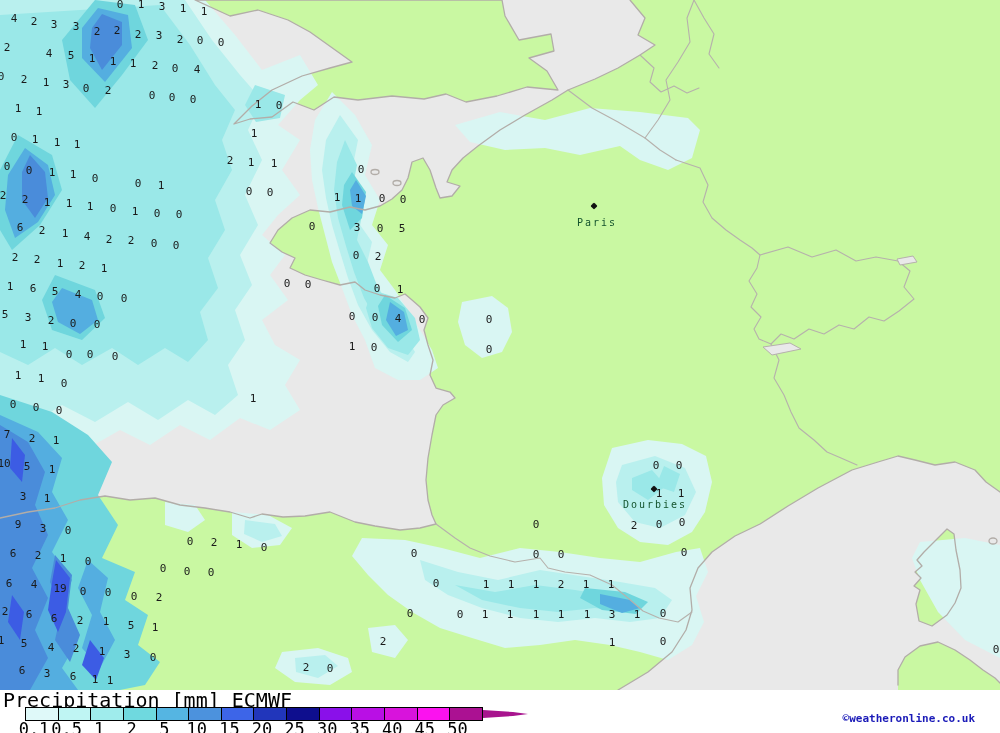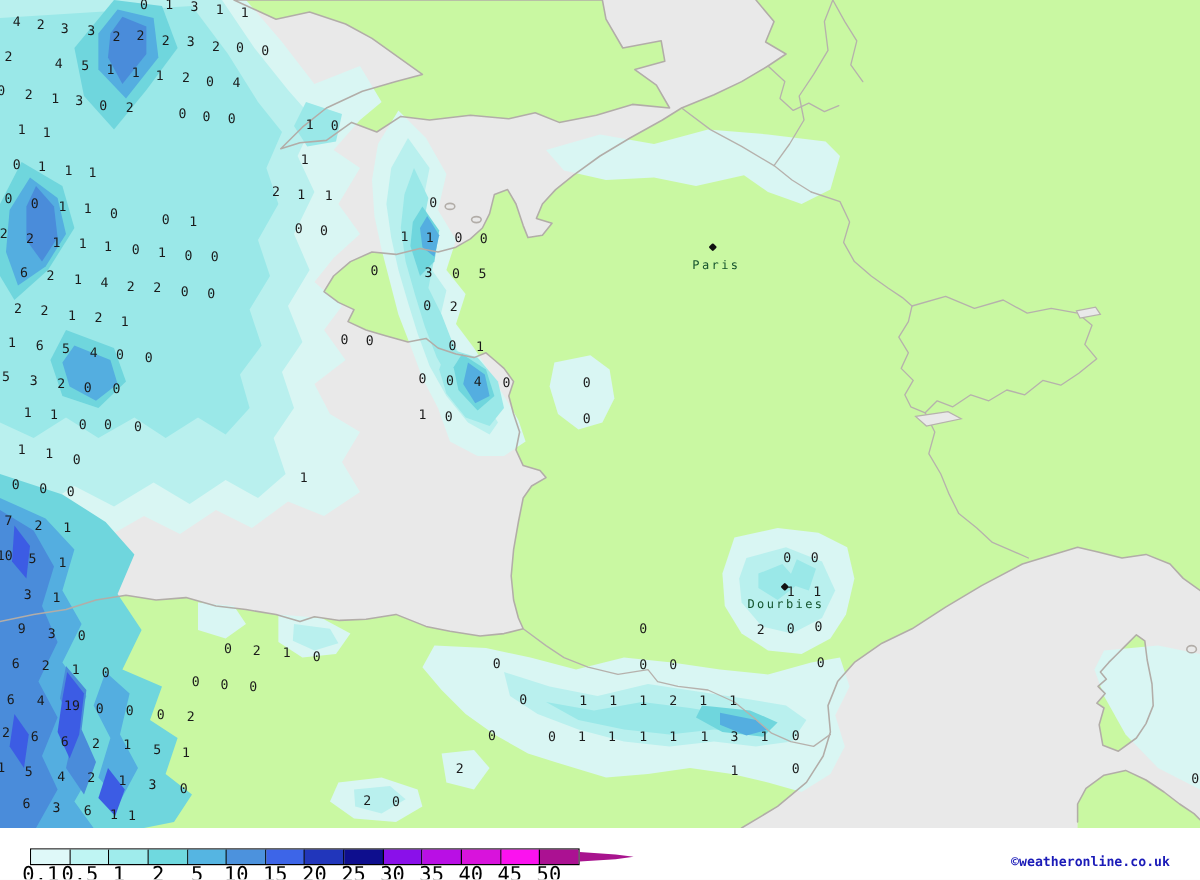--- a/index.html
+++ b/index.html
@@ -345,20 +345,21 @@
         <span class="pval" style="left: 330px; top: 668px;">0</span>
         <span class="pval" style="left: 996px; top: 649px;">0</span>
         <span class="citydot" style="left: 594px; top: 206px;"></span>
         <span class="city" style="left: 597px; top: 222px;">Paris</span>
         <span class="citydot" style="left: 654px; top: 489px;"></span>
         <span class="city" style="left: 655px; top: 504px;">Dourbies</span>
       </div>
   </div>
 
   <div class="legend">
+    <div class="legend-title">Precipitation [mm] ECMWF</div>
     <div class="bar" id="colorbar">
         <div class="cell" style="background: rgb(223, 249, 249);"></div>
         <div class="cell" style="background: rgb(191, 245, 243);"></div>
         <div class="cell" style="background: rgb(159, 236, 236);"></div>
         <div class="cell" style="background: rgb(111, 217, 223);"></div>
         <div class="cell" style="background: rgb(85, 181, 226);"></div>
         <div class="cell" style="background: rgb(76, 146, 221);"></div>
         <div class="cell" style="background: rgb(61, 101, 232);"></div>
         <div class="cell" style="background: rgb(33, 54, 187);"></div>
         <div class="cell" style="background: rgb(14, 14, 142);"></div>

